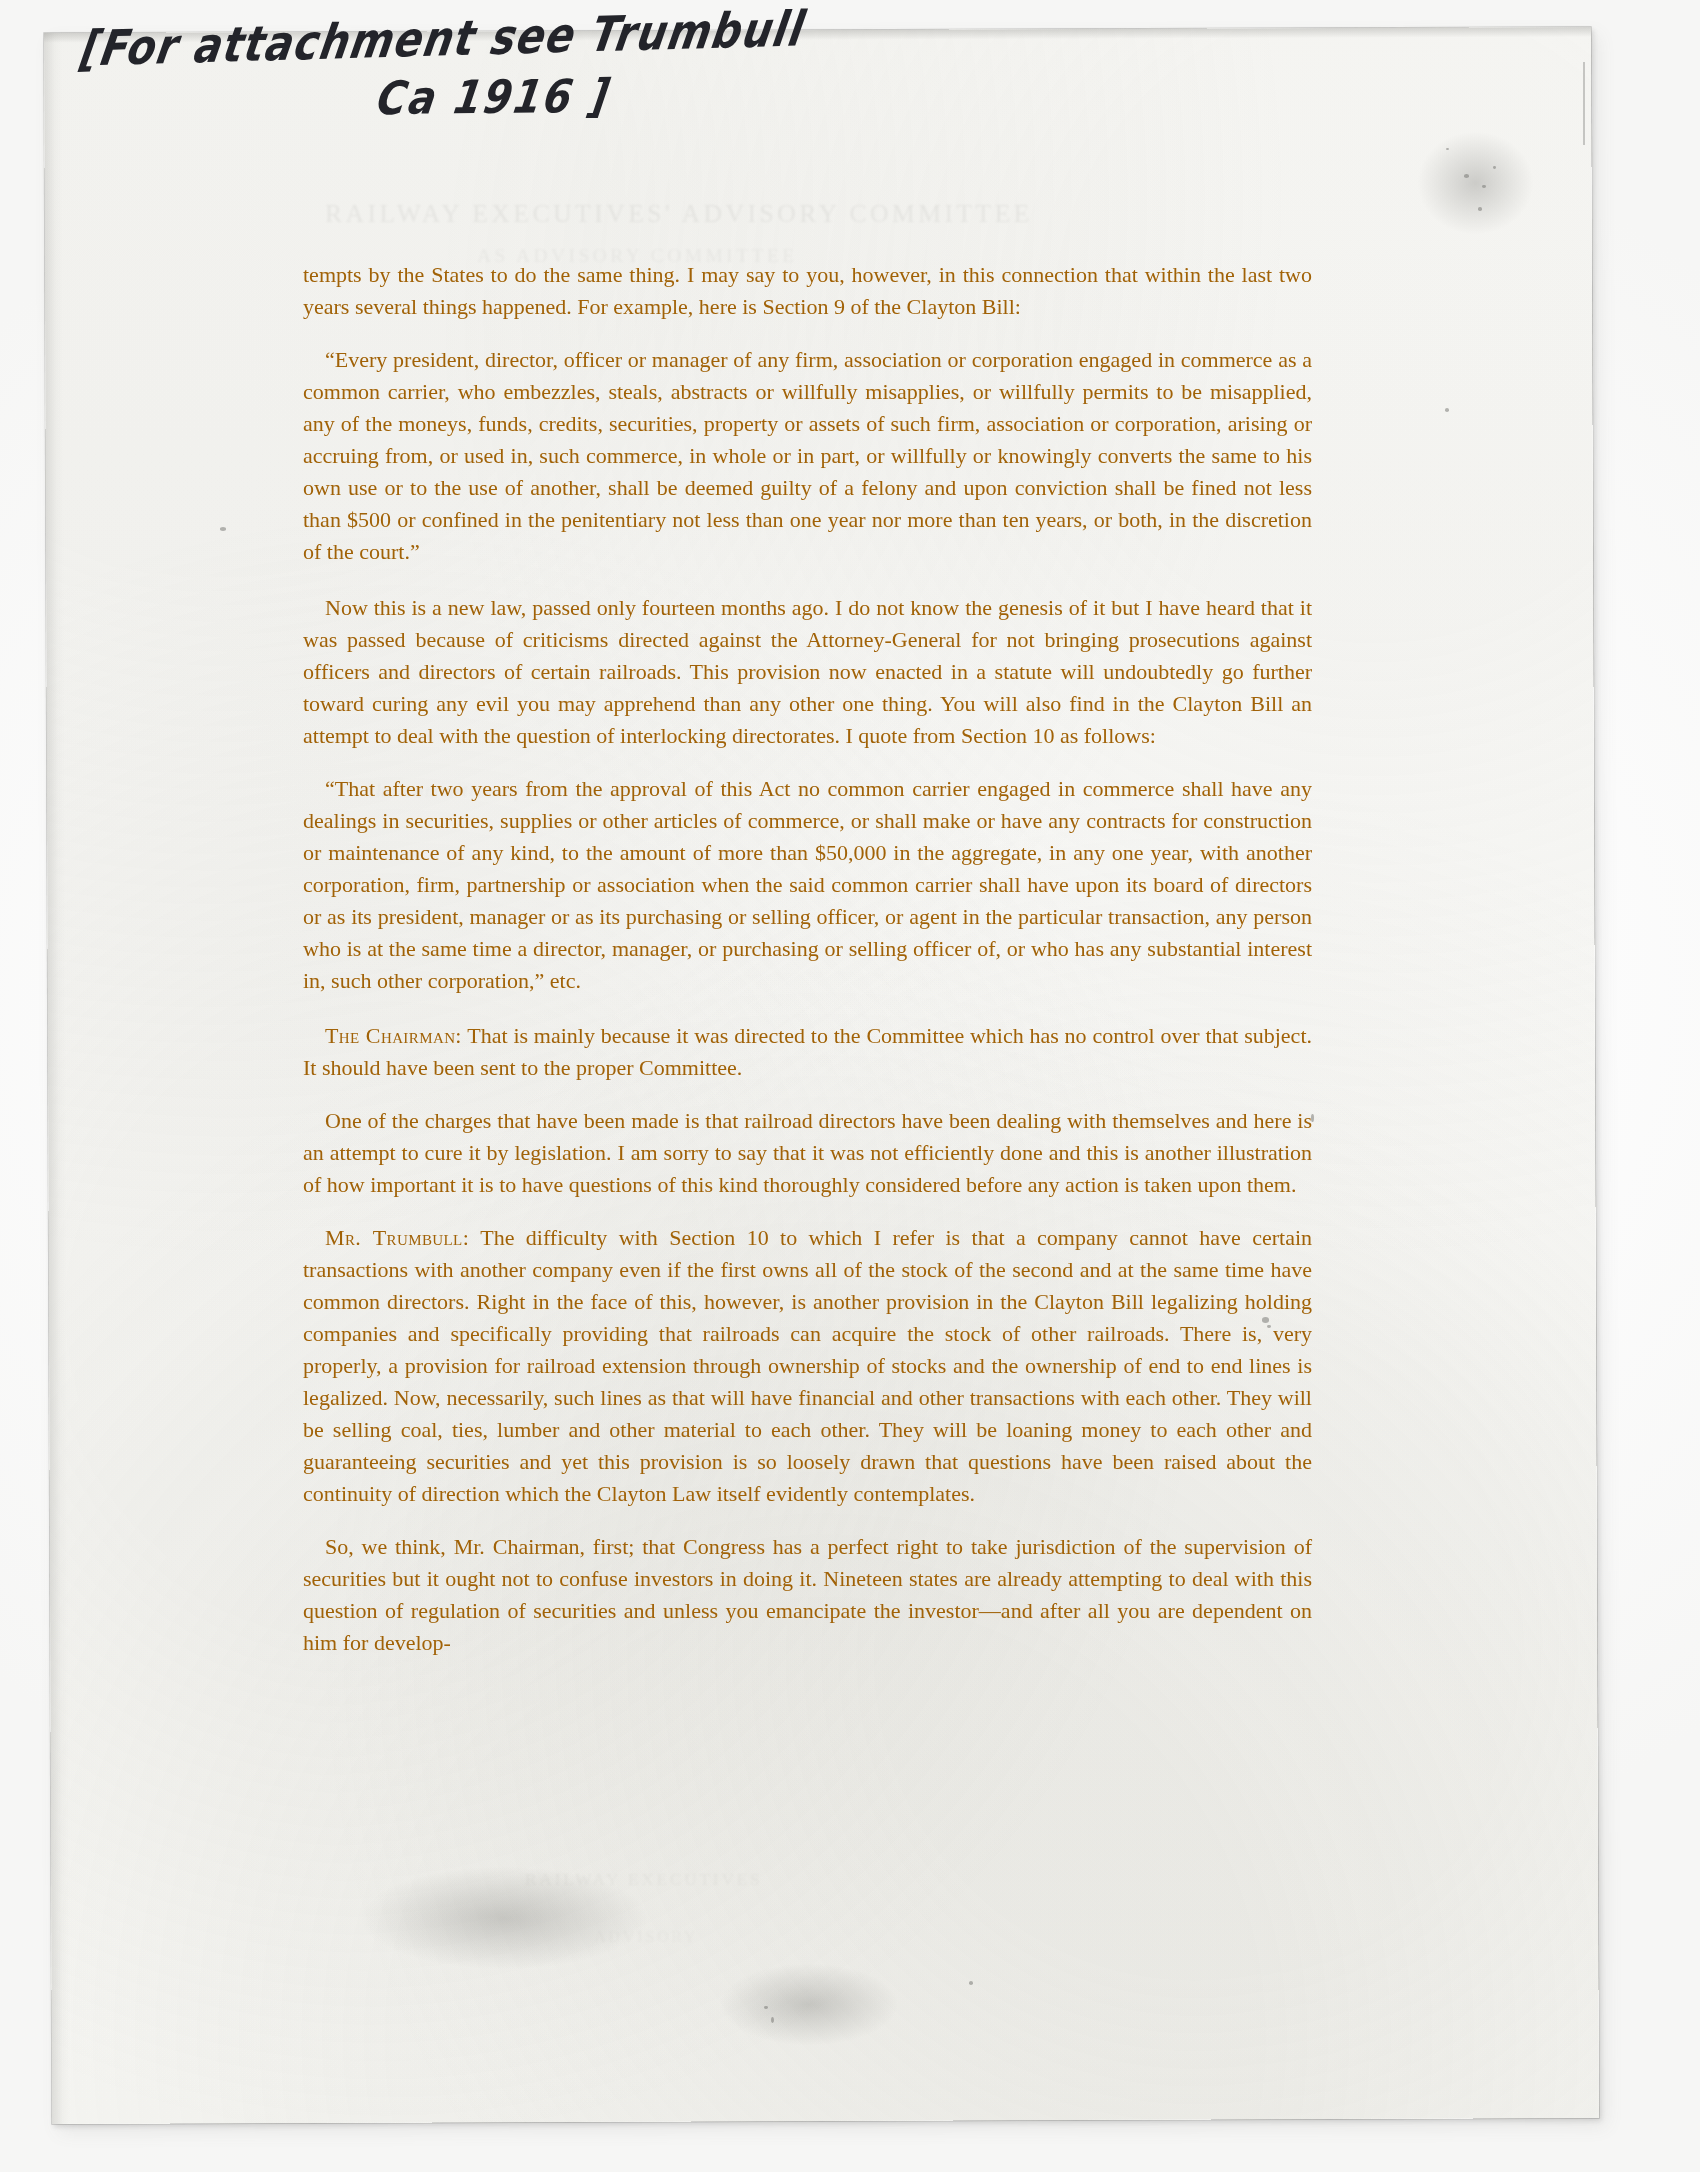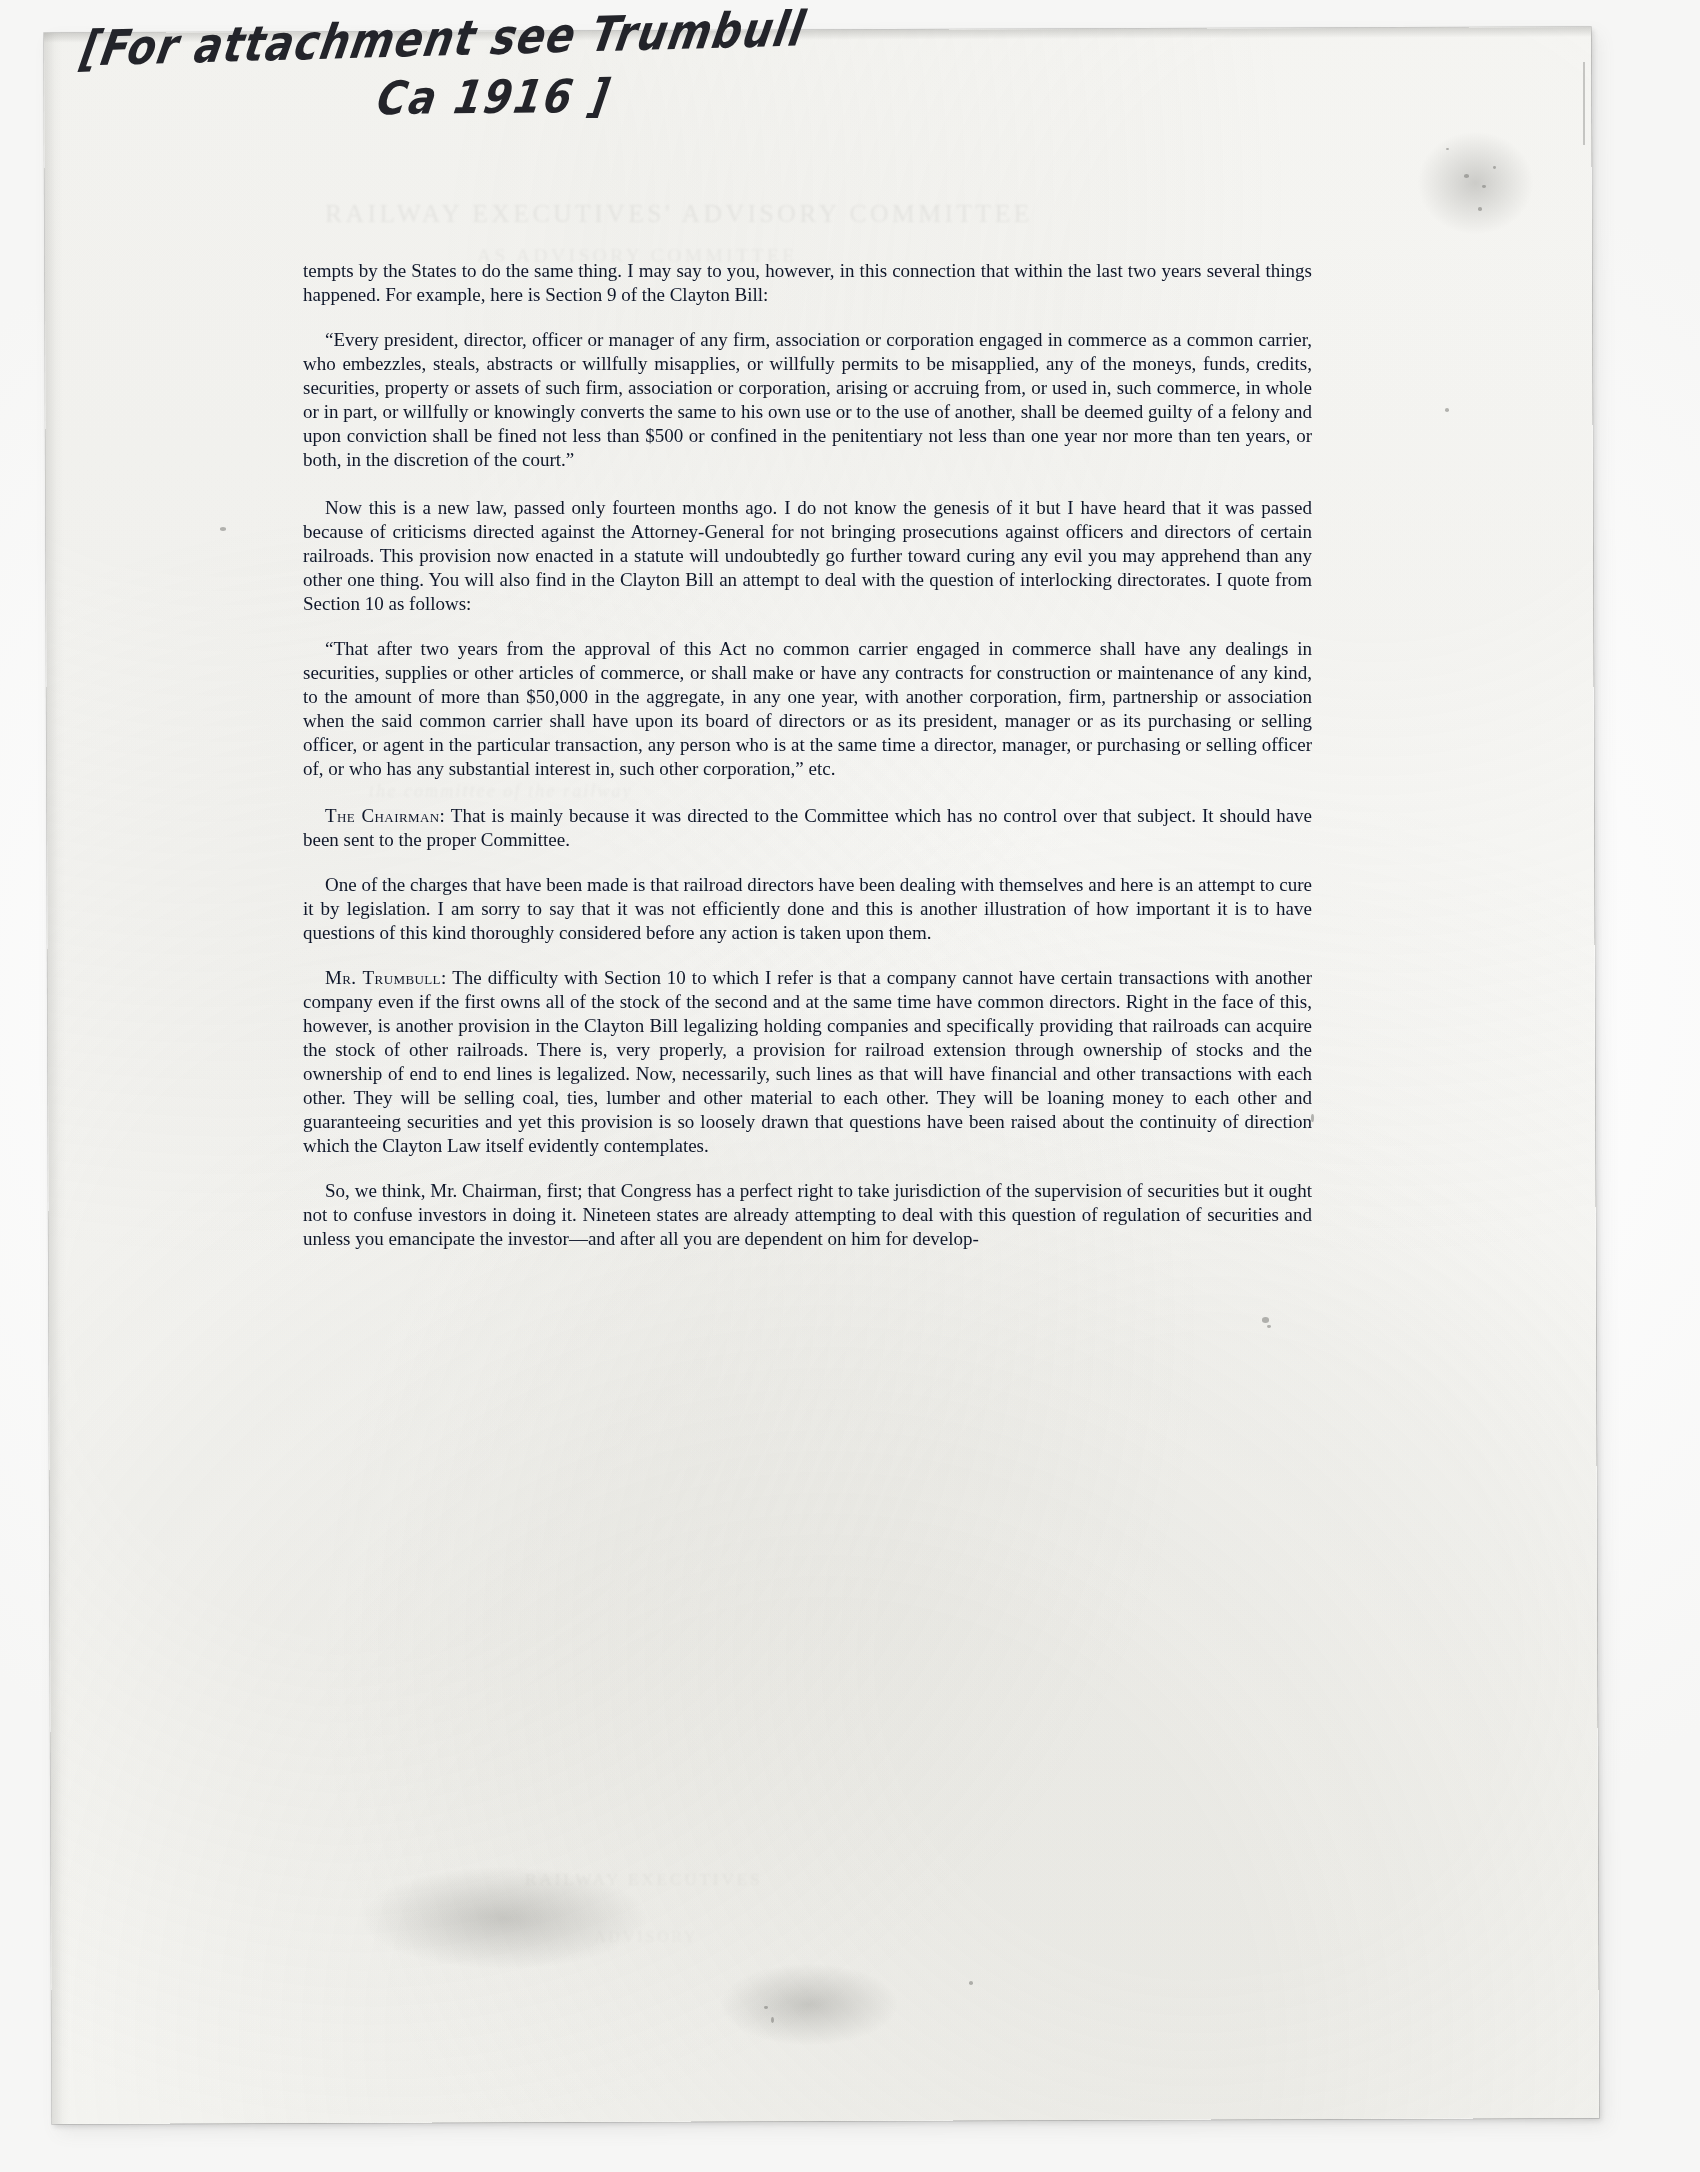--- a/index.html
+++ b/index.html
@@ -138,23 +138,23 @@
     letter-spacing: 2.1px;
     transform: rotate(-0.6deg) skewX(-10deg) scaleY(1.15);
   }
 
   
   #body-text {
     position: absolute;
     left: 303px;
     top: 259px;
     width: 1009px;
-    color: #0f172a;
-    font-size: 19px;
-    line-height: 24px;
+    color: #a16207;
+    font-size: 22px;
+    line-height: 32px;
     text-align: justify;
     text-justify: inter-word;
     -webkit-font-smoothing: antialiased;
   }
   #body-text p {
     margin: 0 0 21px 0;
     text-indent: 22px;
     hyphens: manual;
   }
   #body-text p.no-indent {

